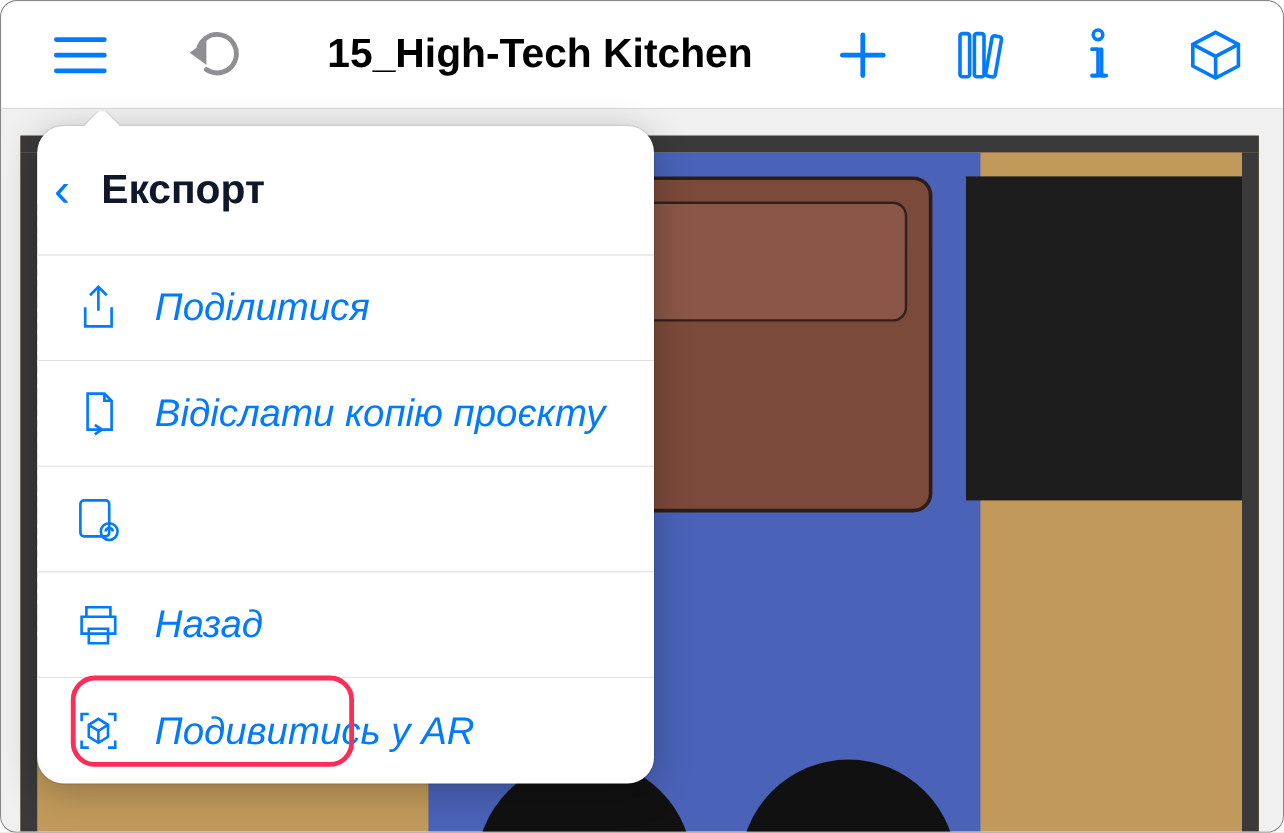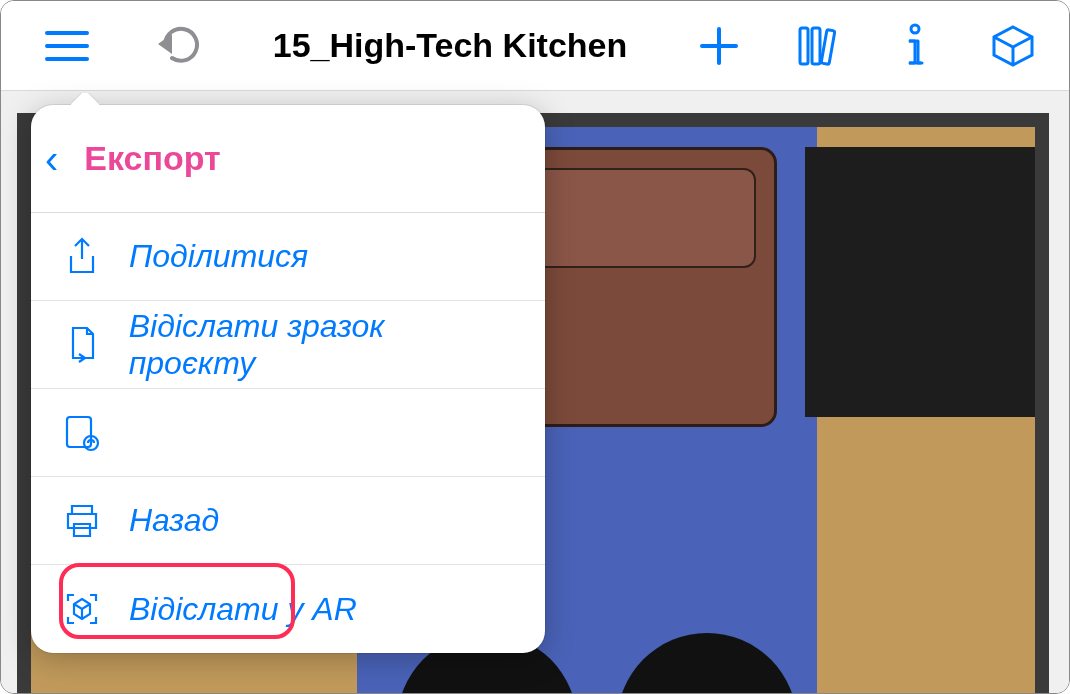--- a/index.html
+++ b/index.html
@@ -74,21 +74,21 @@
     width: 28px; height: 14px; overflow: hidden;
   }
   .pop-arrow::after{content:"";position:absolute;left:2px;top:2px;width:24px;height:24px;
     background:#fff;transform:rotate(45deg);box-shadow:0 0 0 1px rgba(0,0,0,.08);}
   .pop-header {
     display:flex; align-items:center; height:108px; padding:0 18px 0 8px;
     border-bottom:1px solid #dcdcdc;
   }
   .back { display:flex; align-items:center; color:#007aff; font-size:32px; cursor:pointer; gap:0px; padding:6px 6px;}
   .back-chev { font-size:40px; line-height:1; font-weight:400; margin-right:2px;}
-  .pop-title { font-size:34px; font-weight:700; margin-left:18px; color:#ec4899;text-align:right;}
+  .pop-title { font-size:34px; font-weight:700; margin-left:18px; color:#0f172a;text-align:right;}
   .menu { list-style:none; }
   .menu-item {
     display:flex; align-items:center; height:88px;
     border-bottom:1px solid #e3e3e3;
     padding:0 28px;
     color:#007aff; font-size:32px;
     cursor:pointer;
     font-style:italic;
   }
   .menu-item:last-child { border-bottom:none; }
@@ -183,21 +183,21 @@
             </svg>
         </span>
         <span>Поділитися</span>
       </li>
       <li class="menu-item">
         <span class="mi-icon">
           <svg width="34" height="42" viewBox="0 0 34 42">
               <path d="M8 4 h14 l6 6 v24 H8 Z M22 4 v6 h6 M14 30 l6 4 -6 4 M20 34 h-10"></path>
             </svg>
         </span>
-        <span>Відіслати зразок проєкту</span>
+        <span>Відіслати копію проєкту</span>
       </li>
       <li class="menu-item">
         <span class="mi-icon">
           <svg width="38" height="40" viewBox="0 0 38 40">
               <rect x="4" y="4" width="24" height="30" rx="3"></rect>
               <circle cx="28" cy="30" r="7"></circle>
               <path d="M25 30 a3 3 0 0 1 6 0"></path>
             </svg>
         </span>
       </li>
@@ -209,19 +209,19 @@
         </span>
         <span>Назад</span>
       </li>
       <li class="menu-item">
         <span class="mi-icon">
           <svg width="40" height="40" viewBox="0 0 40 40">
             <path d="M6 12 v-6 h6 M28 6 h6 v6 M34 28 v6 h-6 M12 34 h-6 v-6"></path>
             <path d="M20 10 l8 5 v10 l-8 5 -8-5 V15 Z M12 15 l8 5 8-5 M20 20 v10"></path>
           </svg>
         </span>
-        <span>Відіслати у AR</span>
+        <span>Подивитись у AR</span>
       </li>
     </ul>
     <div class="hl"></div>
   </div>
 
 </div>
 
 </body></html>

